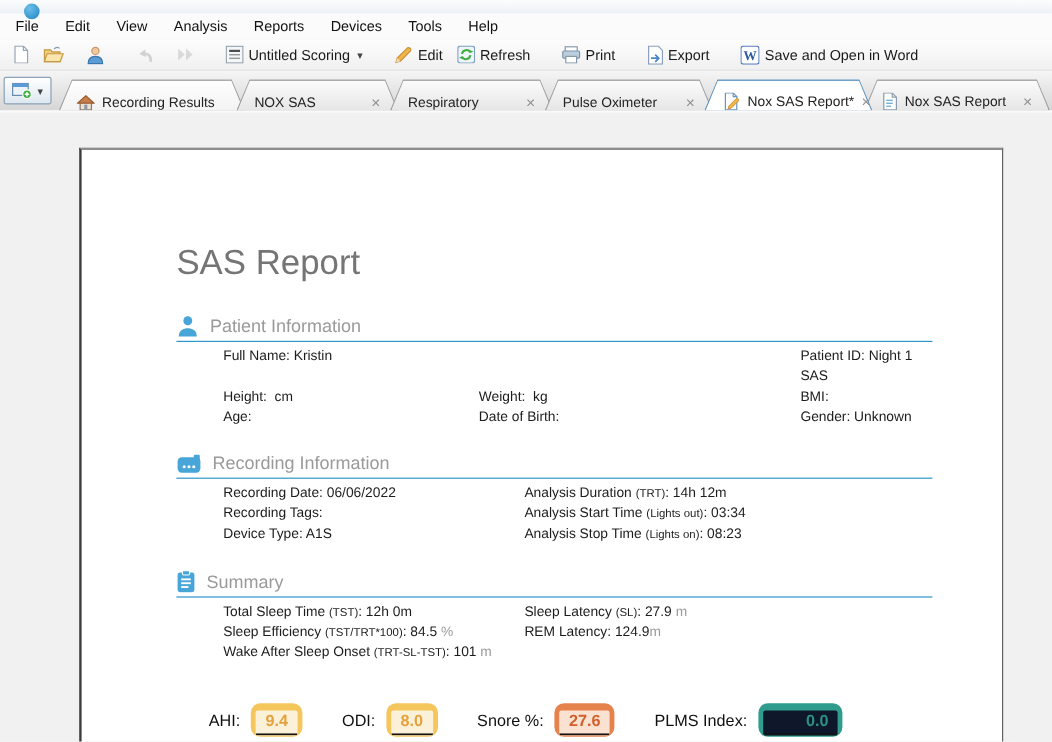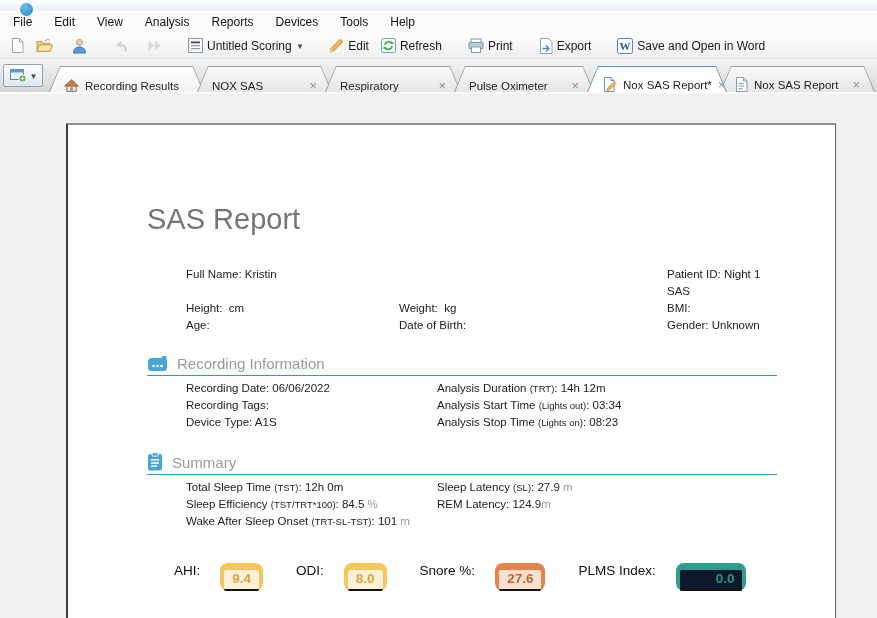--- a/index.html
+++ b/index.html
@@ -54,21 +54,21 @@
   .section-heading{font-size:15px;color:#9a9a9a;}
   .rows{padding:4px 0 0 27px;}
   .info-row{display:grid;line-height:17px;font-size:11.5px;color:#1c1c1c;margin-left:12px;}
   .cols3{grid-template-columns:213px 268px 1fr;}
   .cols2{grid-template-columns:251px 1fr;}
   .info-cell{white-space:pre-wrap;}
   .small{font-size:9.5px;}
   .unit{color:#9a9a9a;}
   
   .metrics{display:flex;align-items:center;gap:33px;padding-left:27px;margin-top:33px;}
-  .metric{display:flex;gap:20px;}
+  .metric{display:flex;align-items:center;gap:9px;}
   .metric-label{font-size:13.5px;color:#101010;}
   .badge{border-radius:8px;padding:6px 4px 4px;}
   .badge-inner{min-width:62px;padding:1px 8px 3px;text-align:center;font-size:13.5px;
     font-weight:bold;border-radius:2px;border-bottom:2px solid #141414;}
   .m-gold .badge{background:#F4C65B;}   .m-gold .badge-inner{background:#FBF1D9;color:#E5A23C;}
   .m-orange .badge{background:#E6824B;} .m-orange .badge-inner{background:#F9E2D2;color:#D2602B;}
   .m-teal .badge{background:#309C8D;}   .m-teal .badge-inner{background:#0f172a;color:#2B9183;padding-left:36px;}
 </style>
 </head>
 <body>
@@ -242,20 +242,27 @@
     </div>
   </div>
 </div>
 
 <div class="content">
   <div class="page">
     <div class="page-inner">
       <div class="report-title">SAS Report</div>
 
       <div class="section">
+        <div class="section-header">
+          <svg width="19" height="19" viewBox="0 0 19 19">
+              <circle cx="9.5" cy="5.3" r="3.7" fill="#47a5d8"></circle>
+              <path d="M2 18.5c0-5.5 4-7 7.5-7s7.5 1.5 7.5 7z" fill="#47a5d8"></path>
+            </svg>
+          <span class="section-heading">Patient Information</span>
+        </div>
         <div class="rows">
             <div class="info-row cols3">
               <span class="info-cell"><span>Full Name: Kristin</span></span>
               <span class="info-cell"></span>
               <span class="info-cell"><span>Patient ID: Night 1 SAS</span></span>
             </div>
             <div class="info-row cols3">
               <span class="info-cell"><span>Height:  cm</span></span>
               <span class="info-cell"><span>Weight:  kg</span></span>
               <span class="info-cell"><span>BMI:</span></span>

